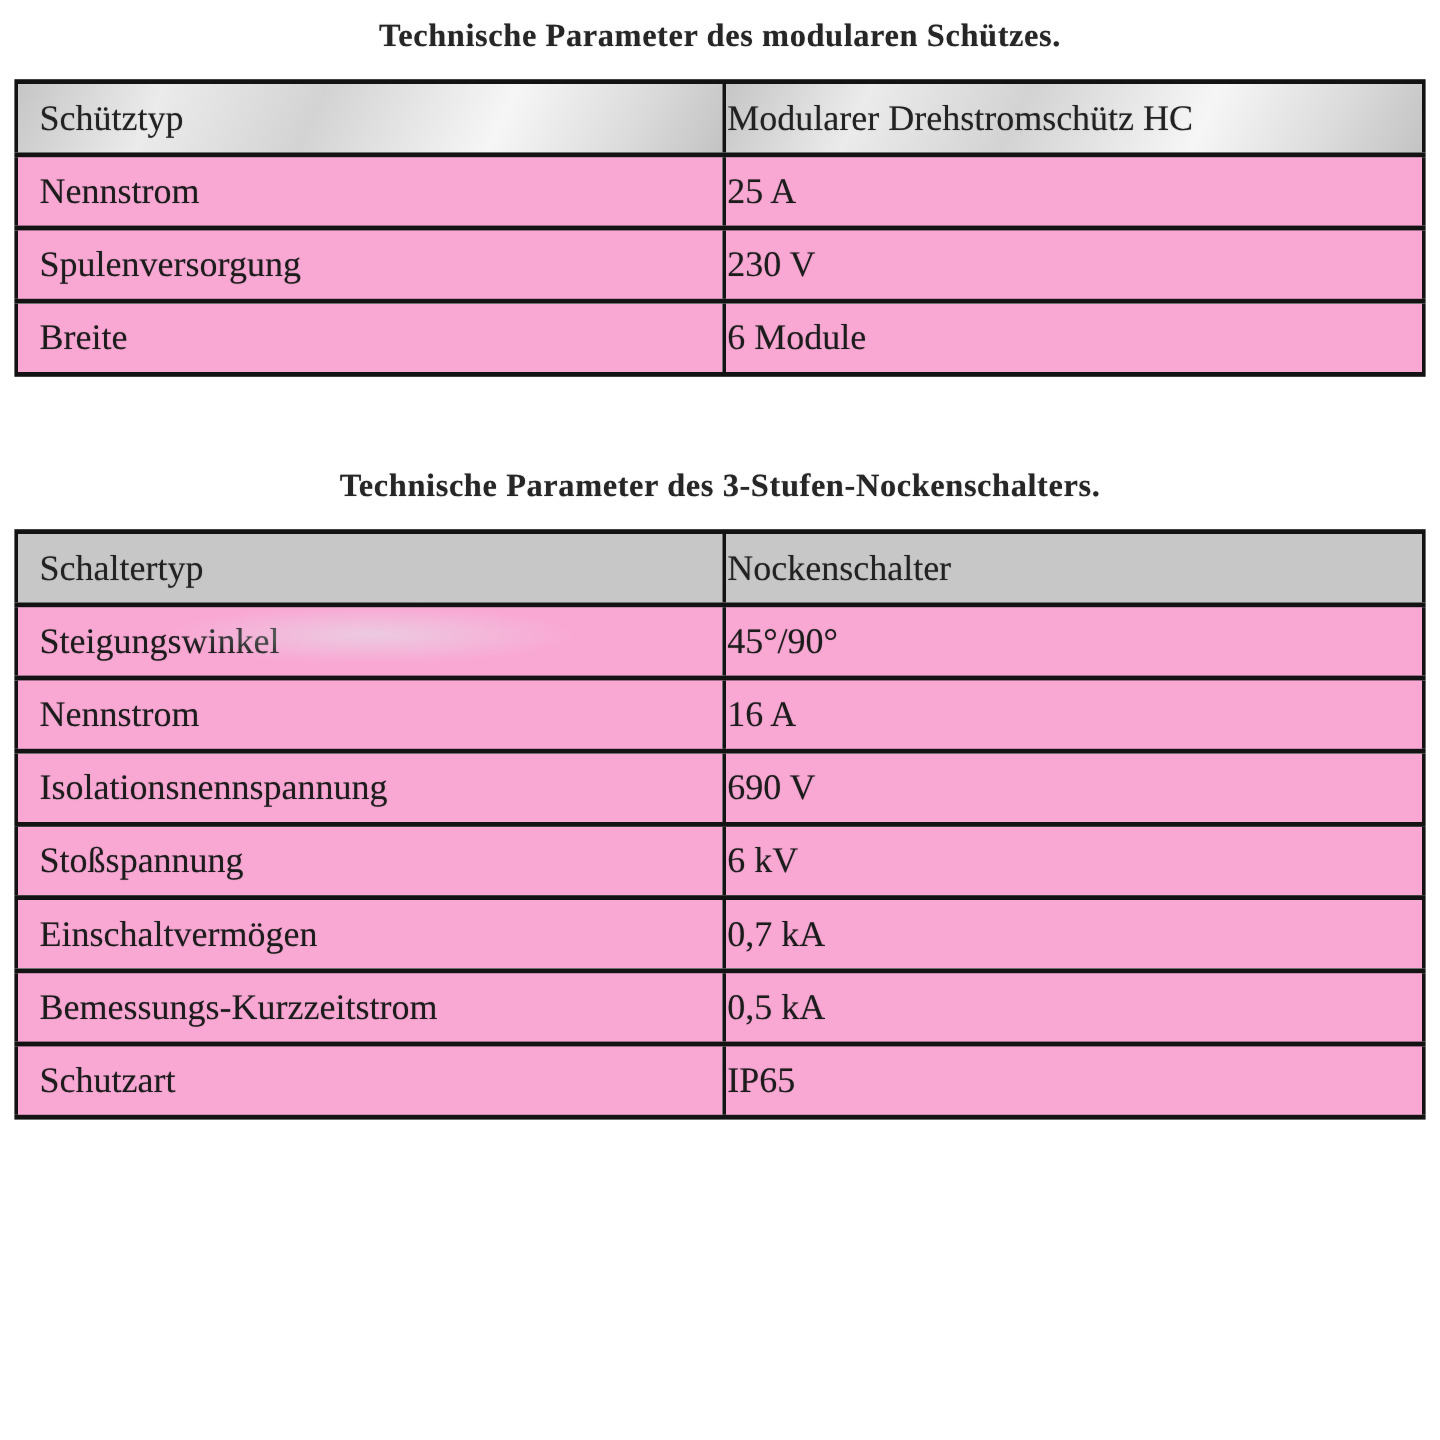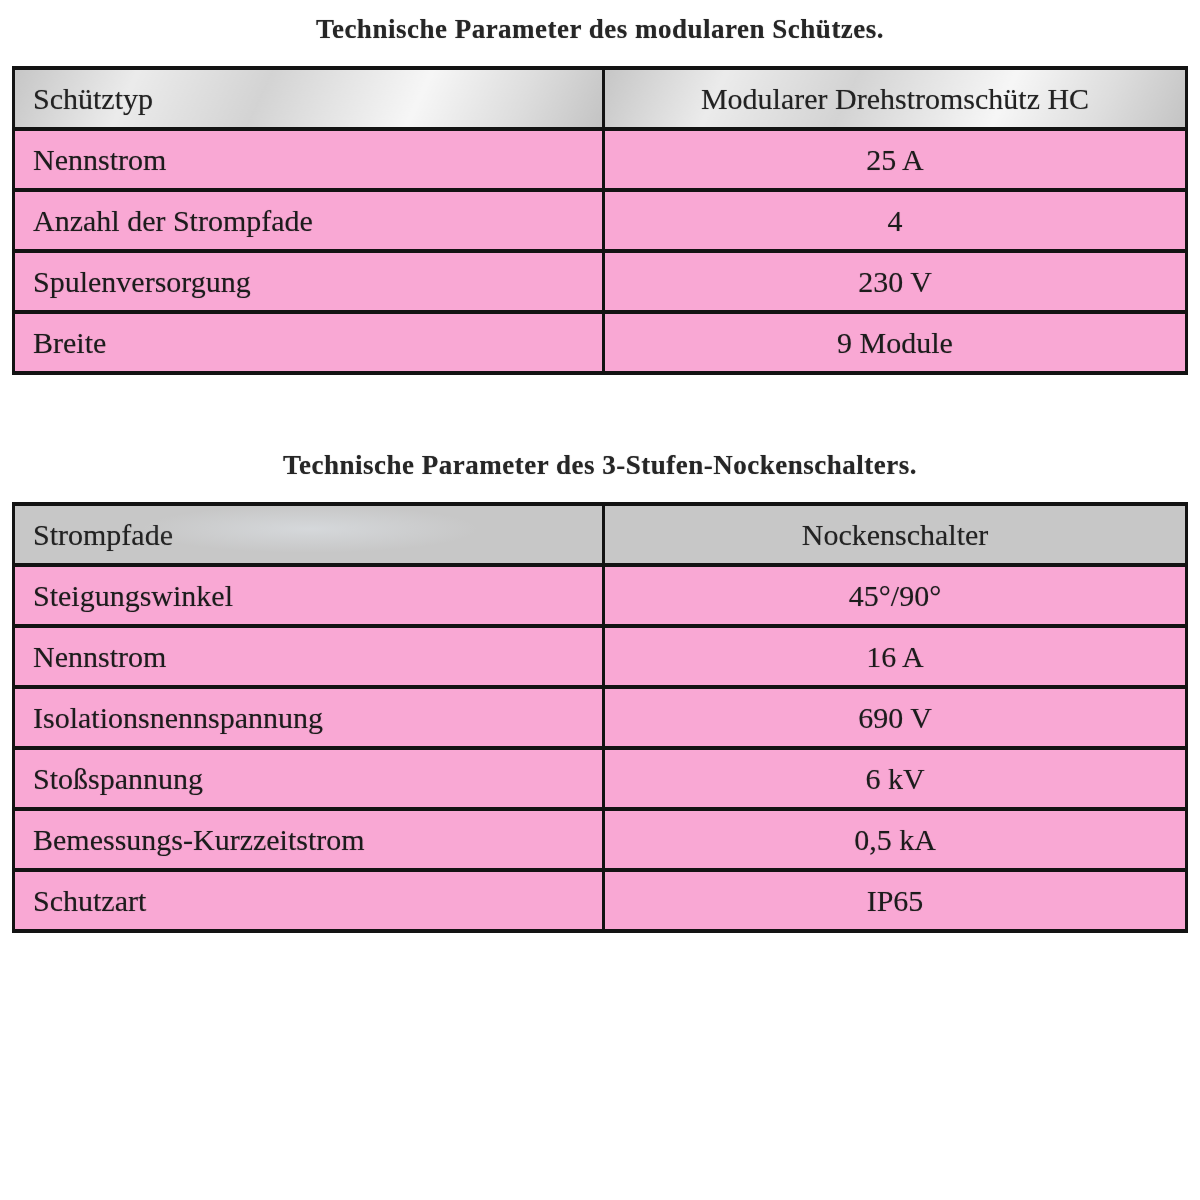--- a/index.html
+++ b/index.html
@@ -46,21 +46,21 @@
     overflow: hidden;
     white-space: nowrap;
   }
   table.params col.c-label { width: 50.3%; }
   table.params col.c-value { width: 49.7%; }
   .cell-label {
     text-align: left;
     padding-left: 18px;
   }
   .cell-value {
-    text-align: center;
+    text-align: left;
   }
   
   .t1 thead th {
     background: linear-gradient(115deg, #c6c6c6 0%, #ebebeb 20%, #d3d3d3 42%,
                                 #f6f6f6 68%, #dddddd 85%, #c3c3c3 100%);
     color: #222222;
   }
   
   .t2 thead th {
     background: #c7c7c7;
@@ -95,46 +95,42 @@
         <th class="cell-label">Schütztyp</th>
         <th class="cell-value">Modularer Drehstromschütz HC</th>
       </tr>
     </thead>
     <tbody>
       <tr>
         <td class="cell-label">Nennstrom</td>
         <td class="cell-value">25 A</td>
       </tr>
       <tr>
-        <td class="cell-label">Anzahl der Strompfade</td>
-        <td class="cell-value">4</td>
-      </tr>
-      <tr>
         <td class="cell-label">Spulenversorgung</td>
         <td class="cell-value">230 V</td>
       </tr>
       <tr>
         <td class="cell-label">Breite</td>
-        <td class="cell-value">9 Module</td>
+        <td class="cell-value">6 Module</td>
       </tr>
     </tbody>
   </table>
 
   <div class="smudge"></div>
 
   <div class="caption second">Technische Parameter des 3-Stufen-Nockenschalters.</div>
 
   <table class="params t2">
     <colgroup>
         <col class="c-label">
         <col class="c-value">
       </colgroup>
     <thead>
       <tr>
-        <th class="cell-label">Strompfade</th>
+        <th class="cell-label">Schaltertyp</th>
         <th class="cell-value">Nockenschalter</th>
       </tr>
     </thead>
     <tbody>
       <tr>
         <td class="cell-label">Steigungswinkel</td>
         <td class="cell-value">45°/90°</td>
       </tr>
       <tr>
         <td class="cell-label">Nennstrom</td>
@@ -142,20 +138,24 @@
       </tr>
       <tr>
         <td class="cell-label">Isolationsnennspannung</td>
         <td class="cell-value">690 V</td>
       </tr>
       <tr>
         <td class="cell-label">Stoßspannung</td>
         <td class="cell-value">6 kV</td>
       </tr>
       <tr>
+        <td class="cell-label">Einschaltvermögen</td>
+        <td class="cell-value">0,7 kA</td>
+      </tr>
+      <tr>
         <td class="cell-label">Bemessungs-Kurzzeitstrom</td>
         <td class="cell-value">0,5 kA</td>
       </tr>
       <tr>
         <td class="cell-label">Schutzart</td>
         <td class="cell-value">IP65</td>
       </tr>
     </tbody>
   </table>
 

